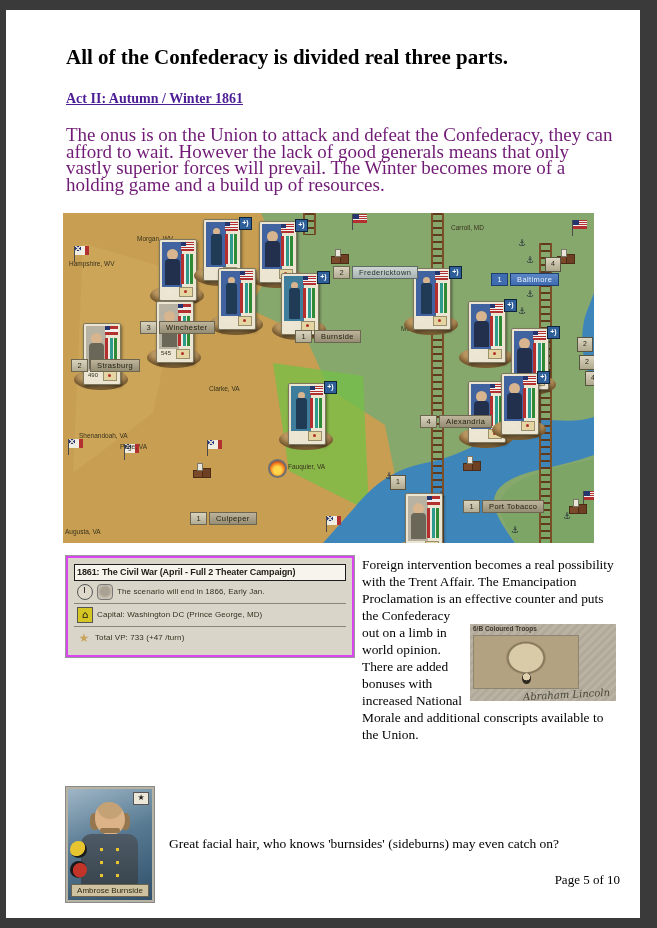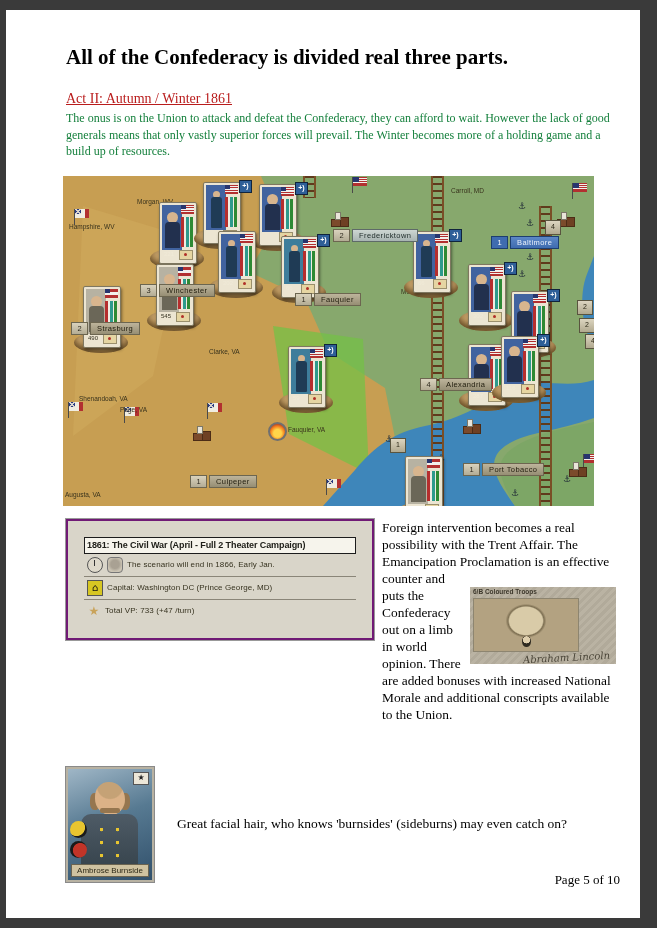--- a/index.html
+++ b/index.html
@@ -16,22 +16,22 @@
          background:repeating-linear-gradient(180deg,#9c2430 0 4px,#ded8d2 4px 8px)}
   .lg-us:before{content:'';position:absolute;left:0;top:0;width:30px;height:20px;background:#27356e}
   .lg-csa{position:absolute;right:-6px;top:4px;width:54px;height:52px;transform:rotate(6deg);
           background:linear-gradient(45deg,transparent 40%,#263a7a 40% 58%,transparent 58%),
                      linear-gradient(-45deg,transparent 40%,#263a7a 40% 58%,transparent 58%),#9c2030}
   .lg-word{position:absolute;width:100%;top:21px;text-align:center;font:bold 13px "Liberation Serif",serif;
            color:#b9b9c2;letter-spacing:2px;text-shadow:1px 1px 1px #000}
   .lg-num{position:absolute;left:50%;top:46%;transform:translate(-50%,-50%);
           font:bold 30px "Liberation Serif",serif;color:#cacad2;text-shadow:1px 2px 2px #000}
 
-  .heading{margin-top:22px;font-size:14px;font-weight:normal;text-decoration:underline;color:#b91c1c}
-  .intro{margin-top:3px;font-size:12px;line-height:16.6px;color:#15803d;width:552px}
+  .heading{margin-top:22px;font-size:14px;font-weight:bold;text-decoration:underline;color:#4c1d95}
+  .intro{margin-top:20px;font-size:19px;line-height:16.6px;color:#701a75;width:552px}
 
   
   .map{position:relative;margin:16px 0 0 -3px;width:531px;height:330px;background:#86a76c;overflow:hidden}
   .map svg{position:absolute;left:0;top:0;z-index:1}
   .rail{position:absolute;width:9px;z-index:2;border-left:2px solid #7a4e26;border-right:2px solid #7a4e26;
         background:repeating-linear-gradient(180deg,#5f3a1c 0 2px,transparent 2px 7px)}
   .anchor{position:absolute;font:9px "DejaVu Sans",sans-serif;color:#26323a;z-index:3}
   .region{position:absolute;font:6.5px "Liberation Sans",sans-serif;color:#38321c;z-index:3;white-space:nowrap}
   .flag{position:absolute;width:14px;height:9px;z-index:3}
   .flag:before{content:'';position:absolute;left:-1px;top:0;width:1px;height:16px;background:#4a4a4a}
@@ -85,21 +85,21 @@
   .unit .env:before{content:'';position:absolute;left:4px;top:2px;width:3px;height:3px;border-radius:50%;background:#b03028}
   .unit .cnt{position:absolute;left:4px;top:48px;font:6px "Liberation Sans",sans-serif;color:#f0ead8}
   .unit.t-gray .cnt{color:#33301f}
   .unit .moon{position:absolute;right:-13px;top:-2px;width:11px;height:11px;background:#2e5f98;
         border:1px solid #10243c;color:#fff;font:bold 7px/10px "Liberation Sans",sans-serif;text-align:center}
 
   .caption{margin-top:6px;margin-left:18px;font-size:13px;font-style:italic;color:#000}
 
   
   .panelrow{display:flex;margin-top:13px;align-items:flex-start}
-  .spanel{width:272px;flex:none;background:#d9d5c9;border:2px solid #701a75;outline:1px solid #999;padding:16px}
+  .spanel{width:272px;flex:none;background:#d9d5c9;border:2px solid #d946ef;outline:1px solid #999;padding:6px}
   .ptitle{background:#f6f4ec;border:1px solid #1c1c1c;font:bold 9px/15px "Liberation Sans",sans-serif;
           color:#20201a;padding:0 2px;letter-spacing:-0.1px;white-space:nowrap}
   .prow{display:flex;align-items:center;height:22px;border-top:1px solid #8a8578;padding:0 3px;gap:4px;
         font:8px "Liberation Sans",sans-serif;color:#36321f;letter-spacing:.1px;white-space:nowrap}
   .prow:first-child{border-top:none}
   .pic{display:inline-block;flex:none;position:relative}
   .pic.clock{width:14px;height:14px;border-radius:50%;background:#ded9cb;border:1px solid #555}
   .pic.clock i{position:absolute;left:6px;top:2px;width:1px;height:6px;background:#333}
   .pic.port{width:14px;height:14px;border-radius:4px;background:radial-gradient(circle at 50% 45%,#a9a193 0 40%,#cbc4b4 70%);border:1px solid #777}
   .pic.cap{width:14px;height:14px;background:#d6c623;border:1px solid #555;color:#111;font:10px/13px "DejaVu Sans",sans-serif;text-align:center}
@@ -144,21 +144,21 @@
                     radial-gradient(circle at 36% 55%,#e8c530 0 1.5px,transparent 2px),
                     radial-gradient(circle at 64% 55%,#e8c530 0 1.5px,transparent 2px),
                     radial-gradient(circle at 36% 80%,#e8c530 0 1.5px,transparent 2px),
                     radial-gradient(circle at 64% 80%,#e8c530 0 1.5px,transparent 2px),
                     linear-gradient(#4e5b66,#38454e)}
   .bcard .m1,.bcard .m2{position:absolute;left:2px;width:17px;height:17px;border-radius:50%}
   .bcard .m1{top:52px;background:radial-gradient(circle at 38% 38%,#e8c530 0 55%,#1a1a1a 60%)}
   .bcard .m2{top:72px;background:radial-gradient(circle at 60% 55%,#c23428 0 50%,#1a1a1a 56%)}
   .bcard .bname{position:absolute;left:3px;right:3px;bottom:3px;background:#cfc2a0;border:1px solid #6a6350;
          font:8px/11px "Liberation Sans",sans-serif;text-align:center;color:#2c2817}
-  .burntext{margin-left:23px;font-size:13.5px;color:#000}
+  .burntext{margin-left:15px;font-size:13.5px;color:#000}
 
   .footer{position:absolute;top:862px;right:20px;font-size:13px;color:#000}
 </style>
 </head>
 <body>
 
 <div class="page">
   <div class="content">
 
     <div class="title">All of the Confederacy is divided real three parts.</div>
@@ -448,21 +448,21 @@
         <div class="town tan" style="left: 77px; top: 108px;">
           <span class="num">3</span>
           <span class="tname">Winchester</span>
         </div>
         <div class="town tan" style="left: 8px; top: 146px;">
           <span class="num">2</span>
           <span class="tname">Strasburg</span>
         </div>
         <div class="town tan" style="left: 232px; top: 117px;">
           <span class="num">1</span>
-          <span class="tname">Fauquier</span>
+          <span class="tname">Burnside</span>
         </div>
         <div class="town pale" style="left: 270px; top: 53px;">
           <span class="num">2</span>
           <span class="tname">Fredericktown</span>
         </div>
         <div class="town blue" style="left: 428px; top: 60px;">
           <span class="num">1</span>
           <span class="tname">Baltimore</span>
         </div>
         <div class="town tan" style="left: 357px; top: 202px;">

